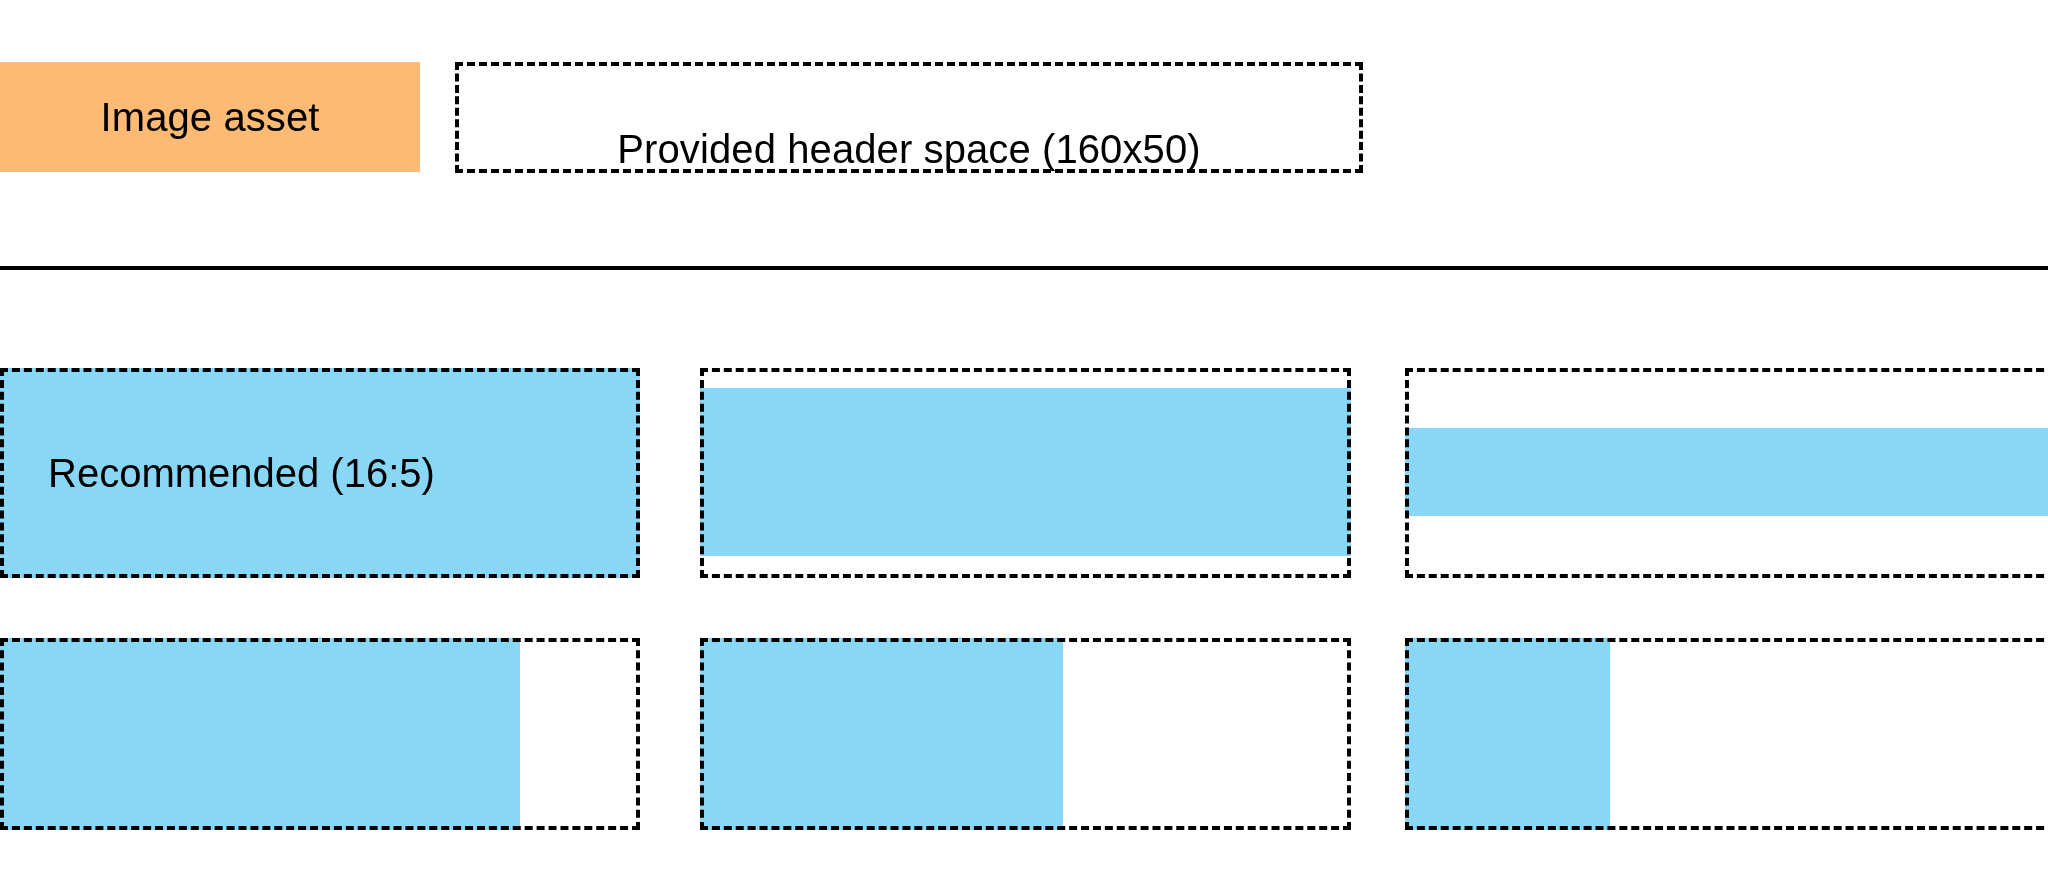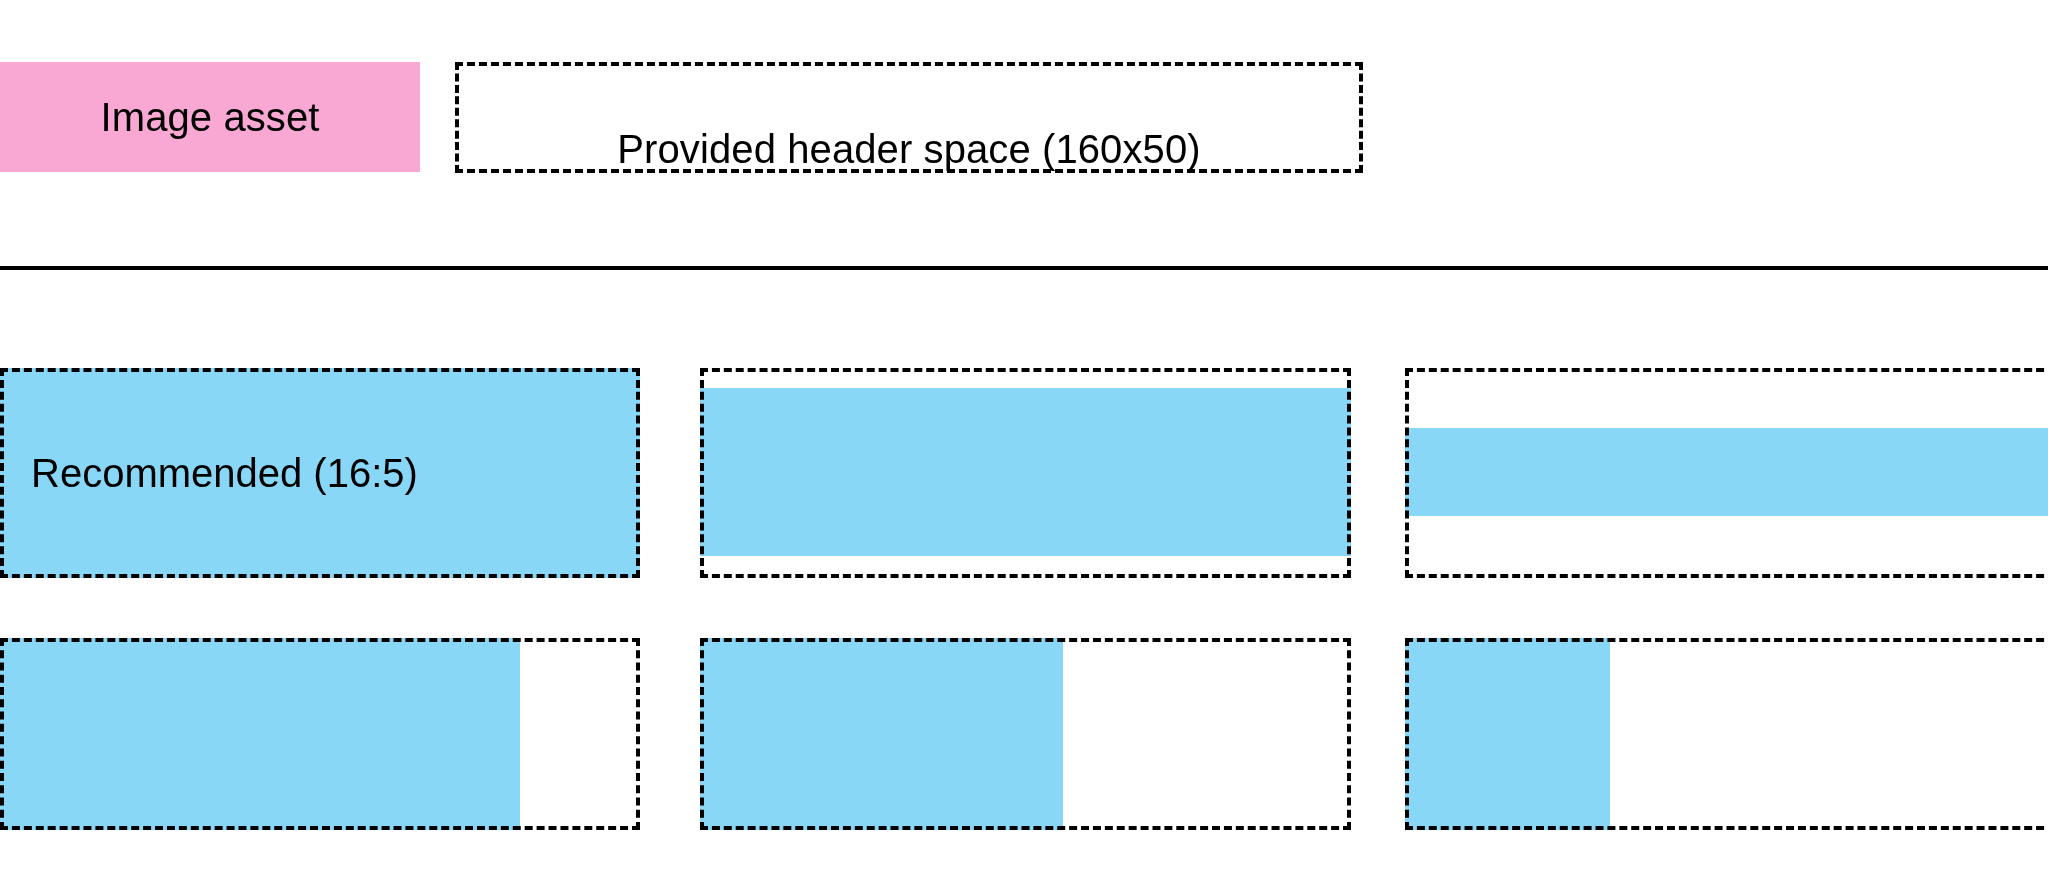--- a/index.html
+++ b/index.html
@@ -21,21 +21,21 @@
     left: 0;
     top: 0;
     width: 2048px;
     height: 896px;
   }
 
   
   .abs { position: absolute; }
 
   .fill-blue {
-    background: #f9a8d4;
+    background: #fdba74;
   }
 
   .dashed-box {
     box-sizing: border-box;
     border: 4px dashed #000000;
     background: transparent;
   }
 
   .legend-label {
     font-size: 40px;
@@ -103,21 +103,21 @@
   }
 
   .cell .caption {
     position: absolute;
     left: 0;
     top: 0;
     width: 100%;
     height: 100%;
     display: flex;
     align-items: center;
-    padding-left: 31px;
+    padding-left: 48px;
     box-sizing: border-box;
     font-size: 40px;
     color: #000000;
     white-space: nowrap;
   }
 
   
   #cell-r1c1 { left: 0px;    top: 368px; width: 640px; height: 210px; }
   #cell-r1c2 { left: 700px;  top: 368px; width: 651px; height: 210px; }
   #cell-r1c3 { left: 1405px; top: 368px; width: 651px; height: 210px; }

